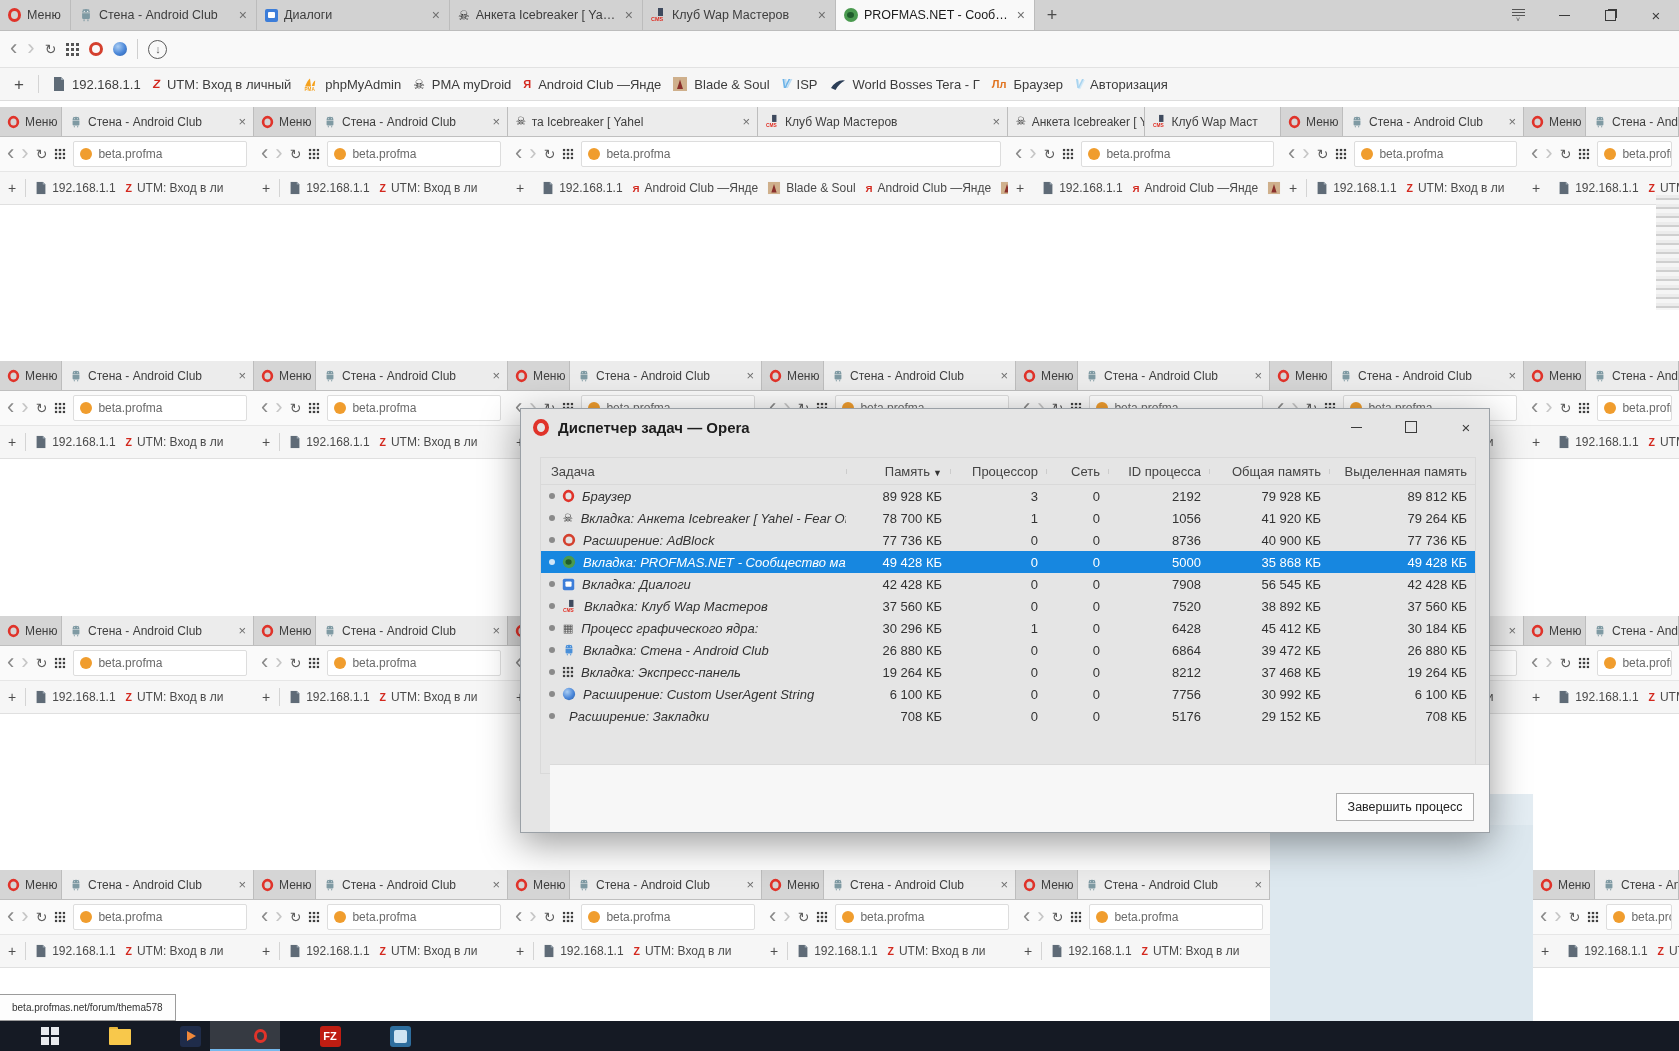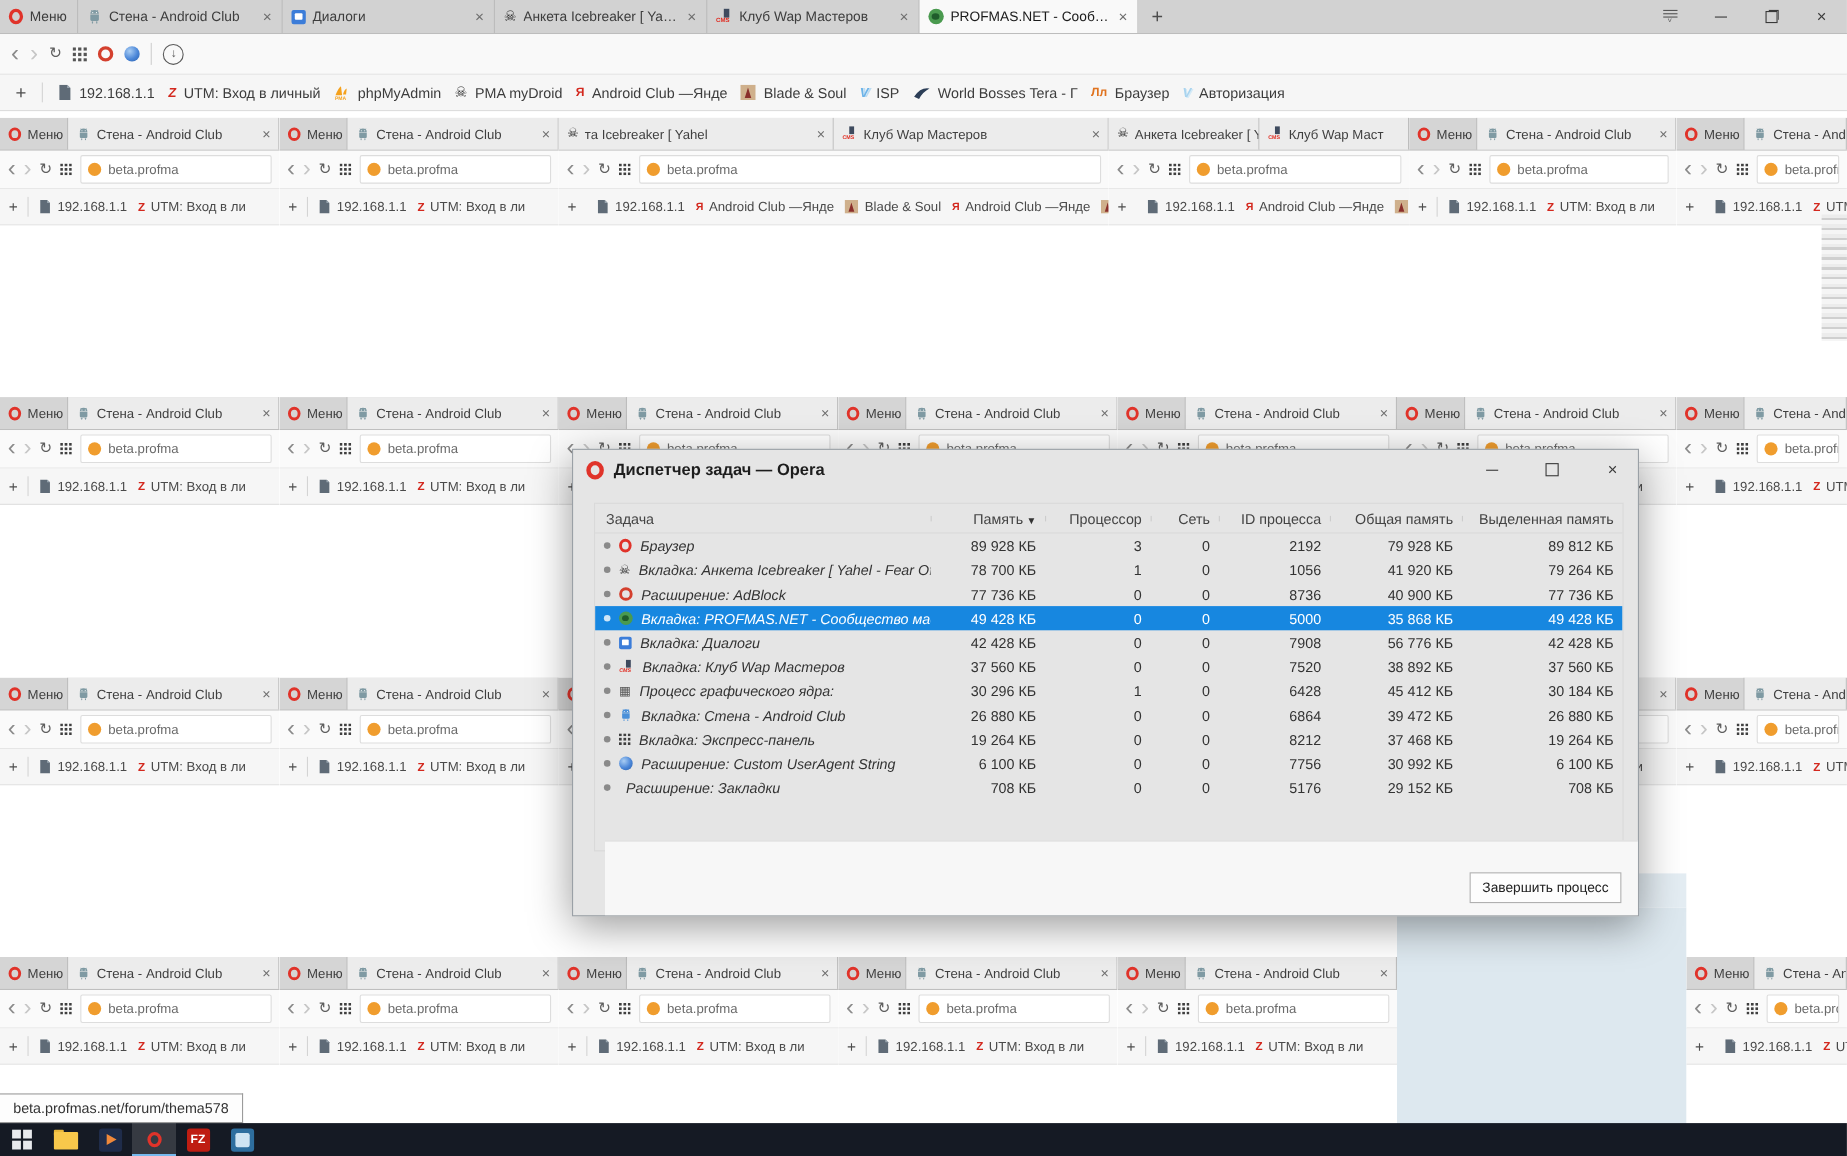--- a/index.html
+++ b/index.html
@@ -119,26 +119,26 @@
   #end-process{position:absolute;right:15px;bottom:11px;width:138px;height:28px;background:#fdfdfd;
                border:1px solid #b0b0b0;font-size:12.5px;color:#222;display:flex;align-items:center;justify-content:center;
                font-family:"Liberation Sans",sans-serif;}
 
   
   .pale-panel{position:absolute;left:1270px;top:825px;width:263px;height:199px;background:#dde8ef;z-index:2;}
   .pale-panel::after{content:"";position:absolute;left:67px;top:-31px;right:0;height:31px;background:#e4edf3;}
   .edge-frag{position:absolute;left:1656px;top:195px;width:23px;height:115px;z-index:1;
     background:repeating-linear-gradient(180deg,#ececec 0 3px,#cfcfcf 3px 5px,#f5f5f5 5px 9px);}
   #tooltip{position:absolute;left:0;bottom:30px;height:25px;background:#fdfdfd;border:1px solid #9b9b9b;
-           border-left:none;display:flex;align-items:center;padding:0 12px;font-size:13px;color:#333;z-index:31;}
+           border-left:none;display:flex;align-items:center;padding:0 12px;font-size:10px;color:#333;z-index:31;}
 
   
   #taskbar{position:absolute;left:0;right:0;bottom:0;height:30px;background:#151a24;display:flex;
            align-items:stretch;z-index:40;}
-  .tb-btn{width:40px;display:flex;align-items:center;justify-content:center;}
+  .tb-btn{width:40px;display:flex;align-items:center;justify-content:center;padding-left:30px;}
   .tb-btn.active{background:rgba(255,255,255,.14);box-shadow:inset 0 -2px 0 #76b9ed;}
   svg{display:block;}
 </style>
 </head>
 <body>
 
 <div id="screen">
 
   <div id="bgwins">
       <div class="bgwin" style="left: 0px; top: 107px; width: 254px;">
@@ -2079,21 +2079,21 @@
           <div class="trow">
             <div class="cell c-task">
               <span class="bullet"></span>
               <span class="ic mini-ico ic-dialog"></span>
               <span>Вкладка: Диалоги</span>
             </div>
             <div class="cell c-mem">42 428 КБ</div>
             <div class="cell c-cpu">0</div>
             <div class="cell c-net">0</div>
             <div class="cell c-pid">7908</div>
-            <div class="cell c-tot">56 776 КБ</div>
+            <div class="cell c-tot">56 545 КБ</div>
             <div class="cell c-alloc">42 428 КБ</div>
           </div>
           <div class="trow">
             <div class="cell c-task">
               <span class="bullet"></span>
               <span class="ic mini-ico ic-cms"></span>
               <span>Вкладка: Клуб Wap Мастеров</span>
             </div>
             <div class="cell c-mem">37 560 КБ</div>
             <div class="cell c-cpu">0</div>

